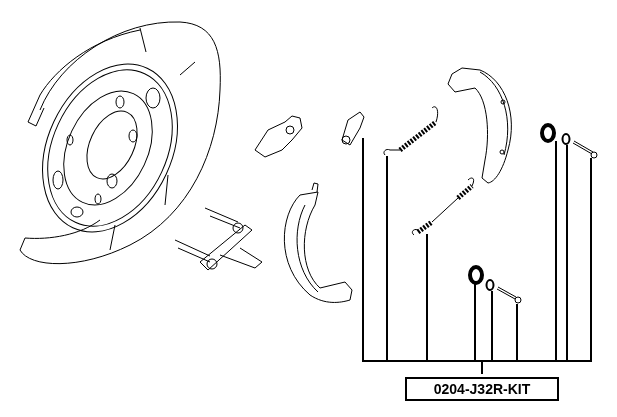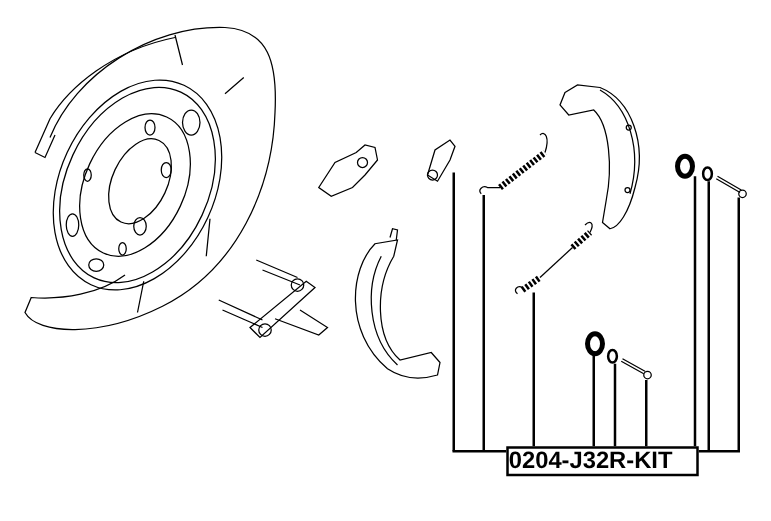--- a/index.html
+++ b/index.html
@@ -1,19 +1,19 @@
 <!DOCTYPE html>
 <html><head>
 <meta charset="utf-8">
 <style>
   html,body{margin:0;padding:0;background:#fff;}
   body{width:617px;height:417px;position:relative;overflow:hidden;font-family:"Liberation Sans",sans-serif;}
   svg{position:absolute;left:0;top:0;}
-  .part-label{position:absolute;left:405px;top:357px;width:154px;height:24px;border:2px solid #000;box-sizing:border-box;
-    font-weight:bold;font-size:19px;line-height:20px;text-align:left;color:#000;background:#fff;letter-spacing:0px;}
+  .part-label{position:absolute;left:405px;top:377px;width:154px;height:24px;border:2px solid #000;box-sizing:border-box;
+    font-weight:bold;font-size:14px;line-height:20px;text-align:center;color:#000;background:#fff;letter-spacing:0px;}
 </style>
 </head>
 <body>
 
 <svg width="617" height="417" viewBox="0 0 617 417" fill="none" stroke="#000" stroke-width="1">
 
   <g>
     <path d="M40,110 C60,60 120,20 180,22 C215,24 222,50 220,90 C218,150 190,215 130,245 C80,270 30,268 20,250 L25,238 C50,240 80,235 100,220"></path>
     <path d="M28,122 L40,95 C55,70 90,40 140,30"></path>
     <path d="M28,122 L36,126 L44,108"></path>

